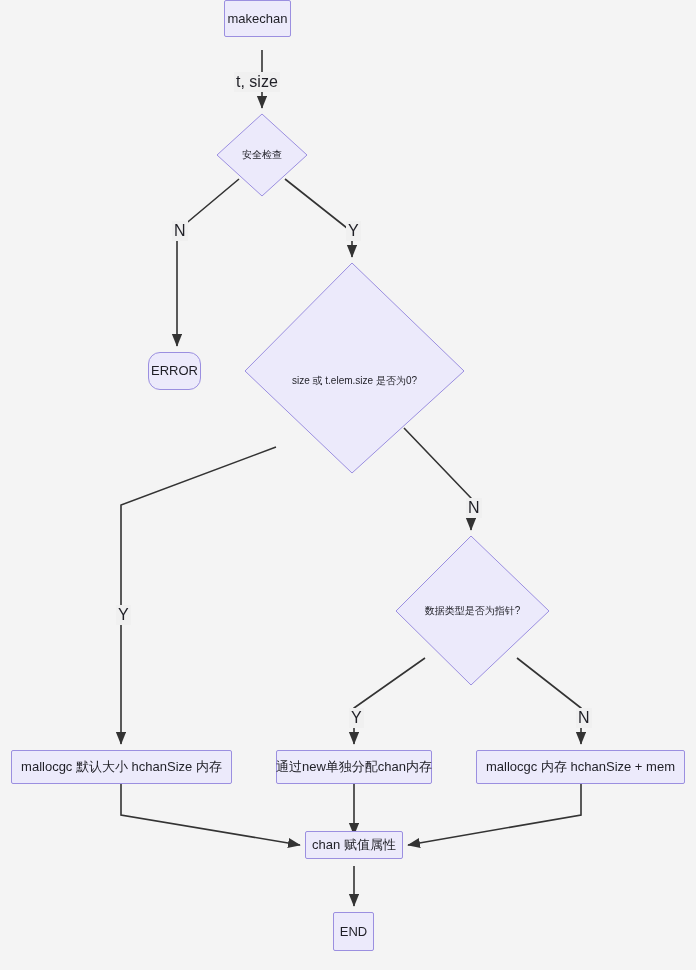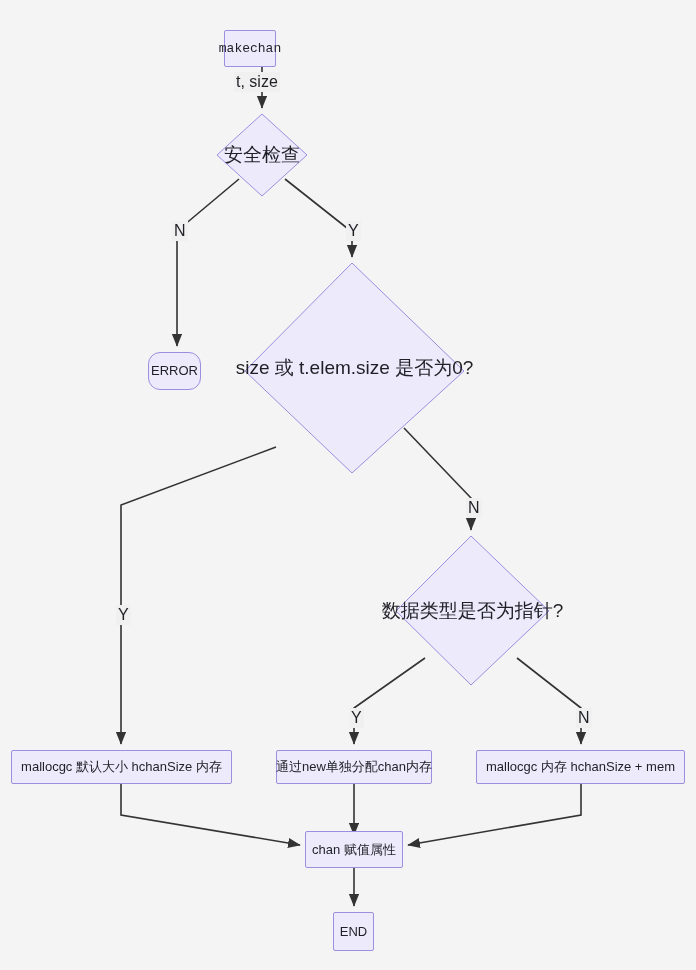--- a/index.html
+++ b/index.html
@@ -44,21 +44,21 @@
     position: absolute;
     display: flex;
     align-items: center;
     justify-content: center;
     pointer-events: none;
   }
   .node-diamond-label {
     position: relative;
     z-index: 3;
     color: #1f1f26;
-    font-size: 19px;
+    font-size: 10px;
     white-space: nowrap;
     pointer-events: auto;
   }
   .edge-label {
     position: absolute;
     background: #f0f0f0;
     color: #1f1f26;
     font-size: 16px;
     line-height: 1.1;
     padding: 1px 2px;
@@ -100,53 +100,53 @@
 
     <path d="M121,783 L121,815 L300,845" stroke="#333333" stroke-width="1.6" fill="none" marker-end="url(#arrow)"></path>
 
     <path d="M354,783 L354,835" stroke="#333333" stroke-width="1.6" fill="none" marker-end="url(#arrow)"></path>
 
     <path d="M581,783 L581,815 L408,845" stroke="#333333" stroke-width="1.6" fill="none" marker-end="url(#arrow)"></path>
 
     <path d="M354,866 L354,906" stroke="#333333" stroke-width="1.6" fill="none" marker-end="url(#arrow)"></path>
   </svg>
 
-  <div class="node-box" style="left:224px; top:30px; width:52px; height:37px;font-family:Liberation Mono, monospace;">
+  <div class="node-box" style="left:224px; top:0; width:67px; height:37px;">
     <span>makechan</span>
   </div>
 
   <div class="node-box" style="left:148px; top:352px; width:53px; height:38px;border-radius:12px;">
     <span>ERROR</span>
   </div>
 
   <div class="node-box" style="left:11px; top:750px; width:221px; height:34px;">
     <span>mallocgc 默认大小 hchanSize 内存</span>
   </div>
 
   <div class="node-box" style="left:476px; top:750px; width:209px; height:34px;">
     <span>mallocgc 内存 hchanSize + mem</span>
   </div>
 
   <div class="node-box" style="left:276px; top:750px; width:156px; height:34px;">
     <span>通过new单独分配chan内存</span>
   </div>
 
-  <div class="node-box" style="left:305px; top:831px; width:98px; height:37px;">
+  <div class="node-box" style="left:305px; top:831px; width:98px; height:28px;">
     <span>chan 赋值属性</span>
   </div>
 
   <div class="node-box" style="left:333px; top:912px; width:41px; height:39px;justify-content:center;">
     <span>END</span>
   </div>
 
   <div class="node-diamond-wrap" style="left:217px; top:114px; width:90px; height:82px;">
     <span class="node-diamond-label">安全检查</span>
   </div>
 
-  <div class="node-diamond-wrap" style="left:245px; top:263px; width:219px; height:210px;">
+  <div class="node-diamond-wrap" style="left:245px; top:276px; width:219px; height:210px;">
     <span class="node-diamond-label">size 或 t.elem.size 是否为0?</span>
   </div>
 
   <div class="node-diamond-wrap" style="left:396px; top:536px; width:153px; height:149px;">
     <span class="node-diamond-label">数据类型是否为指针?</span>
   </div>
 
   <div class="edge-label" style="left:234px; top:72px;">t, size</div>
 
   <div class="edge-label" style="left:172px; top:221px;">N</div>

